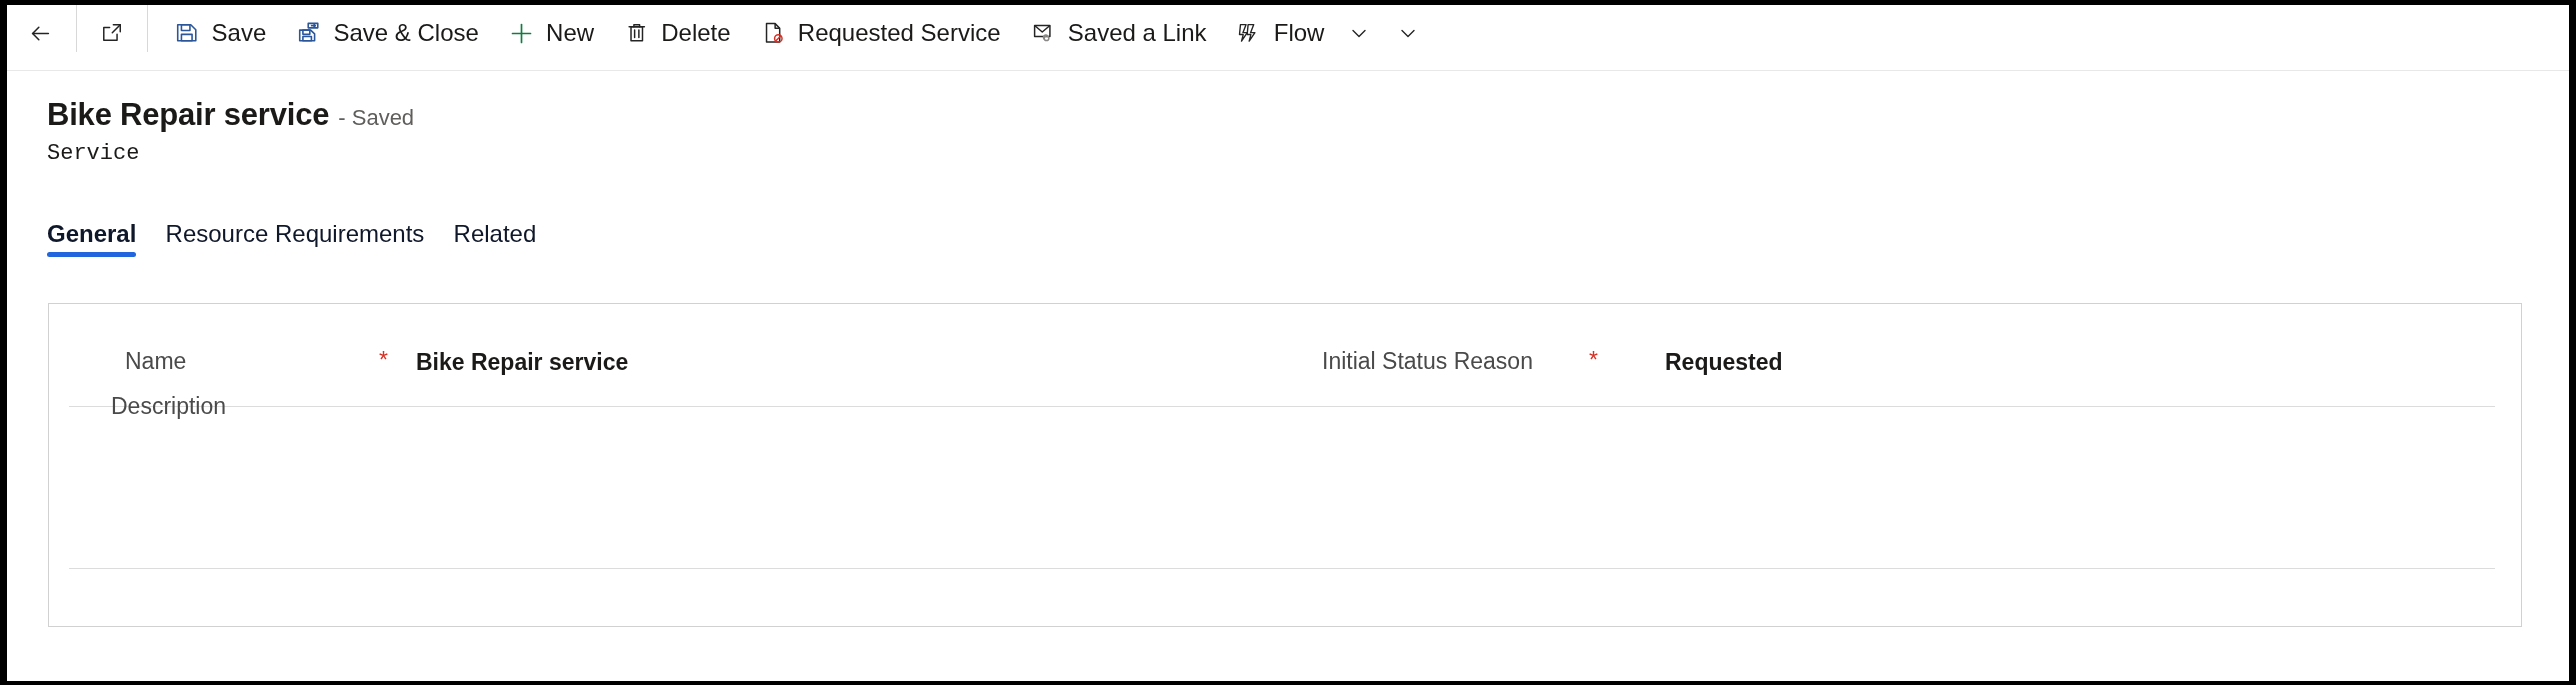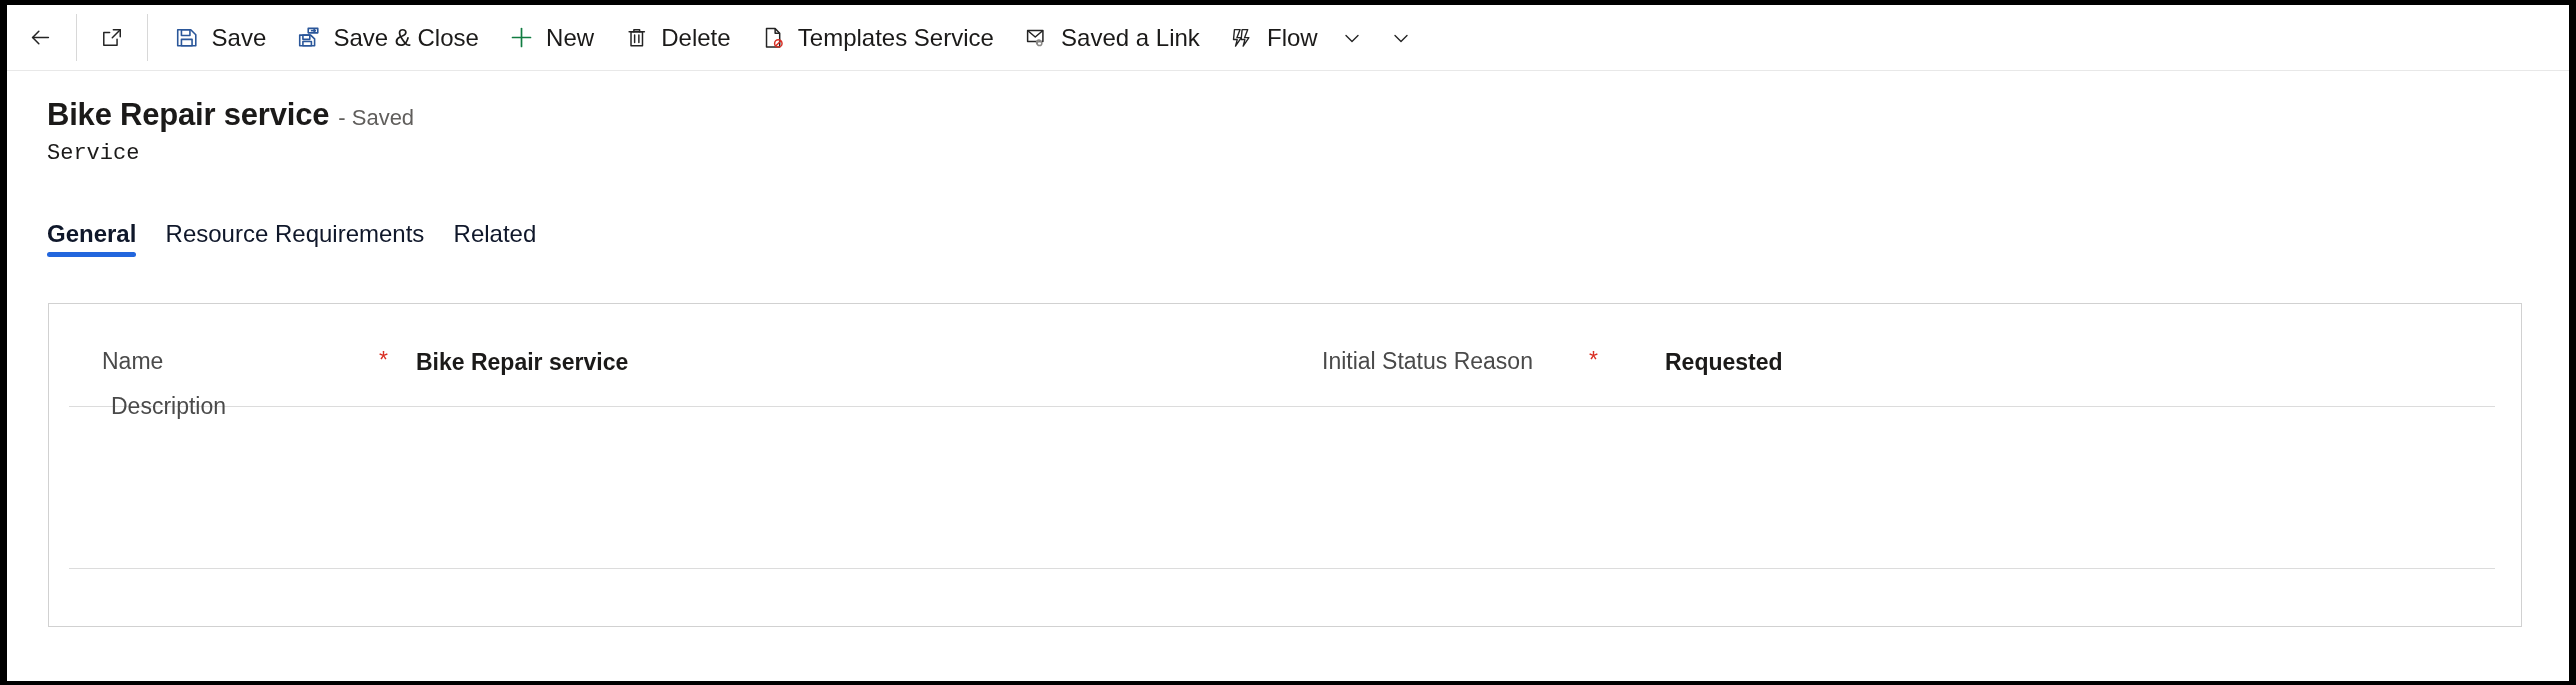--- a/index.html
+++ b/index.html
@@ -30,21 +30,20 @@
   }
 
   
   .commandbar {
     position: absolute;
     left: 0; top: 0;
     width: 100%;
     height: 66px;
     background: #ffffff;
     display: flex;
-    align-items: center;
     border-bottom: 0.9px solid #e8e8e8;
   }
   .cb-btn {
     display: flex;
     align-items: center;
     height: 56px;
     padding: 0 14.6px;
     gap: 11px;
     cursor: pointer;
     white-space: nowrap;
@@ -176,21 +175,21 @@
     line-height: 1;
   }
   .field-value {
     font-size: 23px;
     font-weight: bold;
     color: #1b1a19;
     white-space: nowrap;
     cursor: text;
   }
 
-  .f-name-label   { left: 53px;  top: 44px; }
+  .f-name-label   { left: 76px;  top: 44px; }
   .f-name-star    { left: 330px; top: 45px; }
   .f-name-value   { left: 367px; top: 45px; }
   .f-desc-label   { left: 62px;  top: 89px; }
   .f-desc-value   { left: 367px; top: 89px; }
   .f-isr-label    { left: 1273px; top: 44px; }
   .f-isr-star     { left: 1540px; top: 45px; }
   .f-isr-value    { left: 1616px; top: 45px; }
 </style>
 </head>
 <body>
@@ -276,21 +275,21 @@
 
     <div class="cb-btn">
       <span class="cb-icon">
         <svg width="25.5" height="25.5" viewBox="0 0 24 24" fill="none" stroke="#242424" stroke-width="1.4" stroke-linejoin="round">
           <path d="M5.2 3.4h8.1l4.3 4.3v12.9H5.2z"></path>
           <path d="M13.3 3.4v4.3h4.3"></path>
           <circle cx="16.3" cy="17.3" r="3.5" stroke="#d93025"></circle>
           <path d="M13.8 19.8 18.8 14.8" stroke="#d93025"></path>
         </svg>
       </span>
-      <span class="cb-label">Templates Service</span>
+      <span class="cb-label">Requested Service</span>
     </div>
 
     <div class="cb-btn">
       <span class="cb-icon">
         <svg width="25.5" height="25.5" viewBox="0 0 24 24" fill="none" stroke="#242424" stroke-width="1.4" stroke-linejoin="round">
           <rect x="3.4" y="5.2" width="14.4" height="10.4"></rect>
           <path d="M3.4 5.2 10.6 11.3 17.8 5.2"></path>
           <path d="M12.5 18.1a2.2 2.2 0 1 1 3.1-3.1" stroke="#8a8886"></path>
           <circle cx="14.6" cy="17.2" r="2.2" stroke="#8a8886"></circle>
         </svg>

